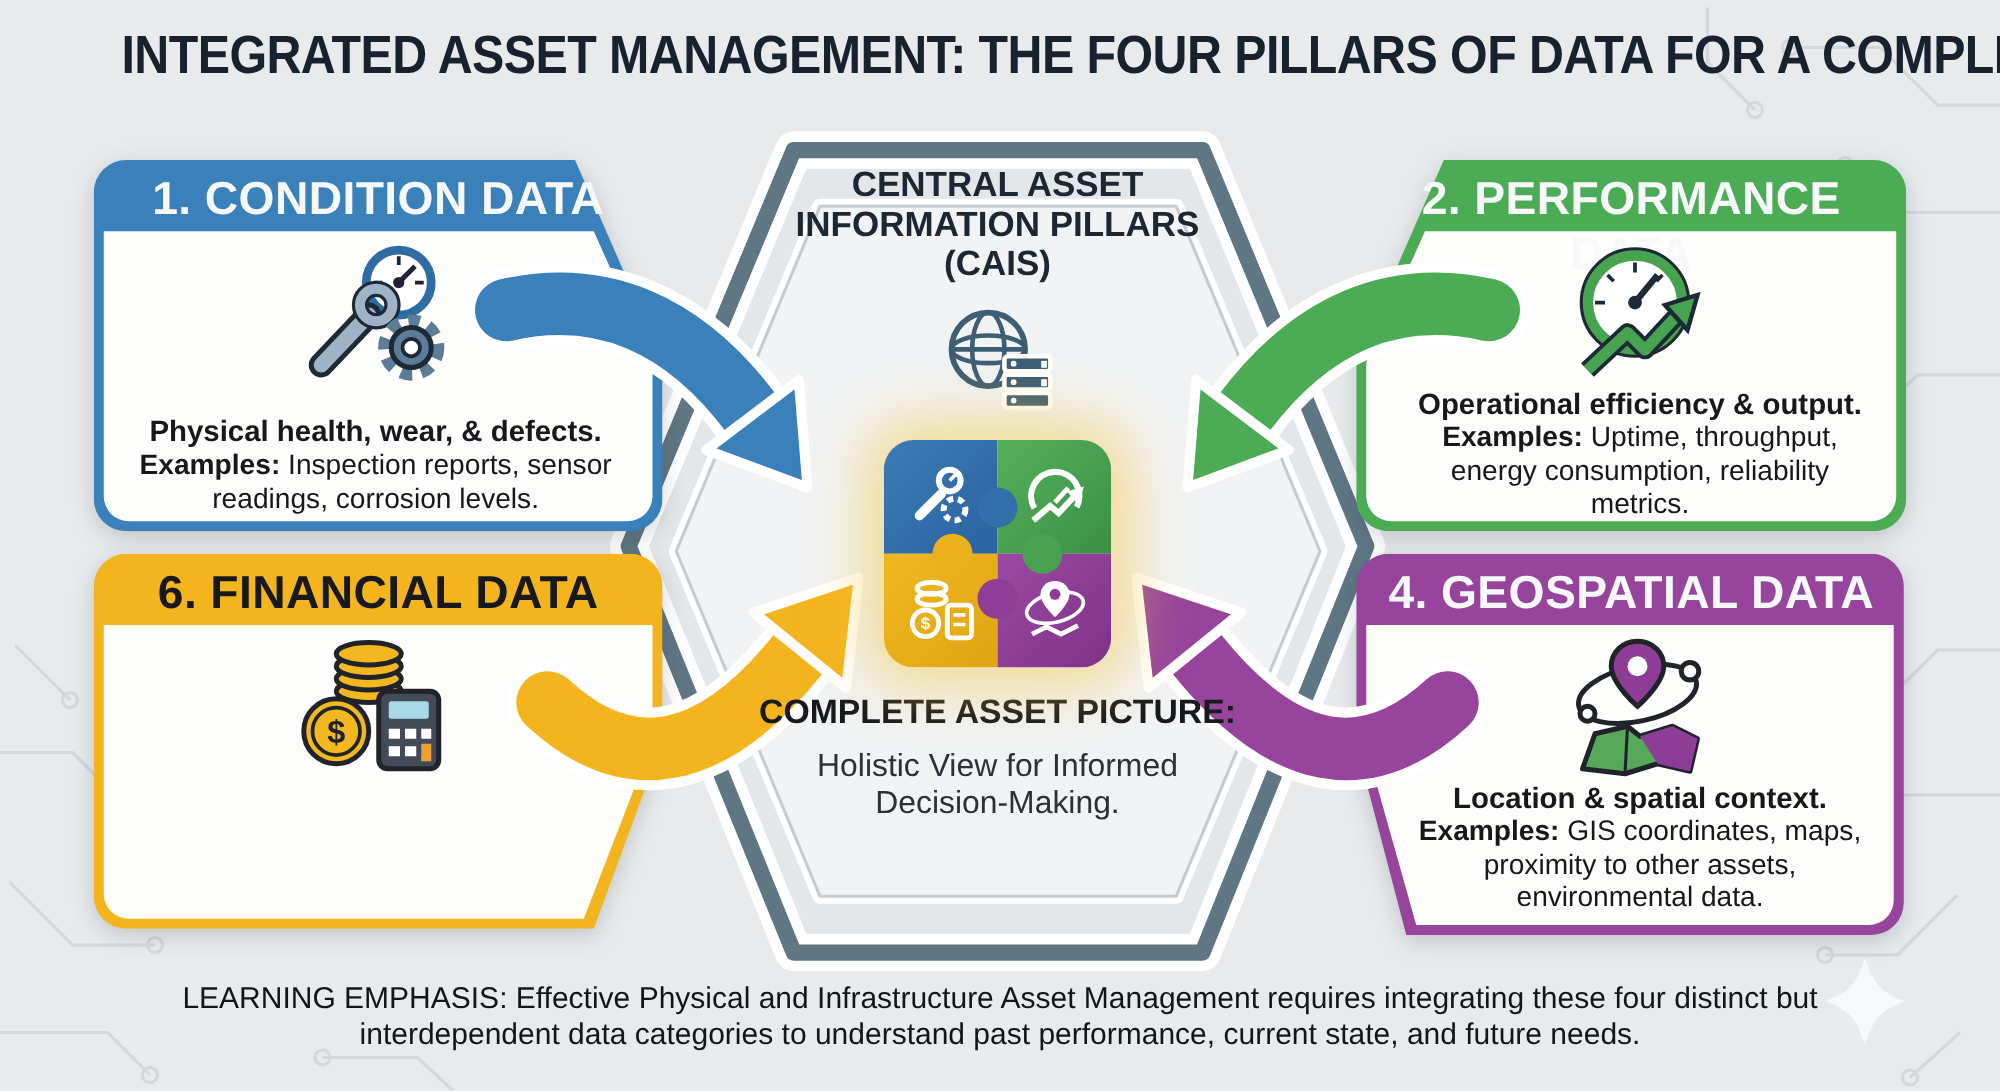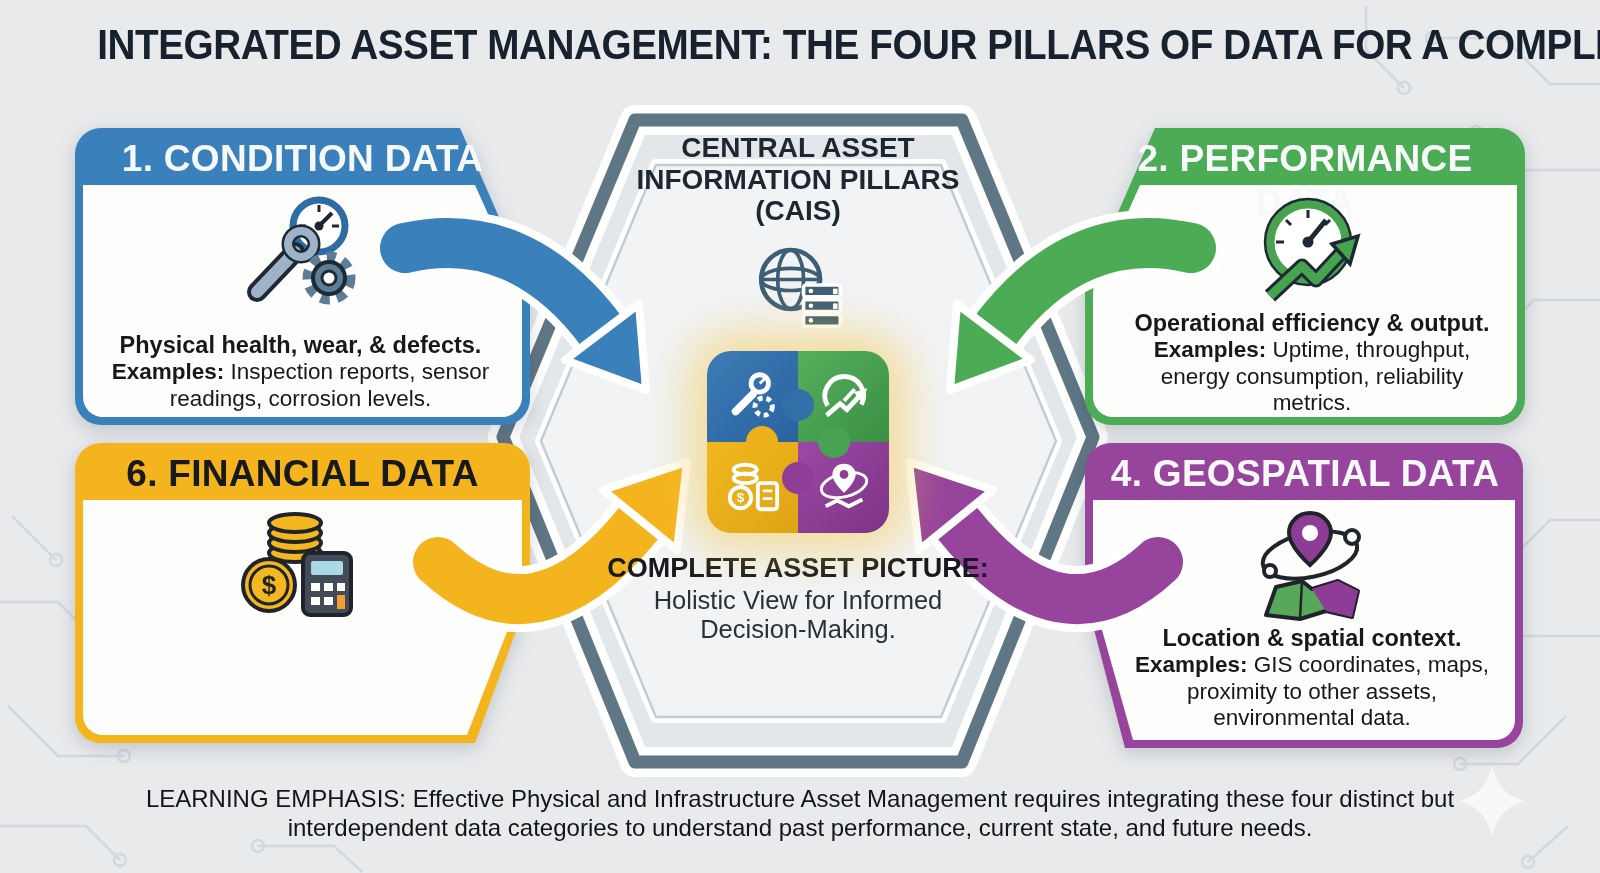--- a/index.html
+++ b/index.html
@@ -63,21 +63,21 @@
   .qtr{background:linear-gradient(135deg,#55b05c,#3a8f44);}
   .qbl{background:linear-gradient(135deg,#f0b81f,#dfa414);}
   .qbr{background:linear-gradient(135deg,#9c49a3,#7d3387);}
   .knob{position:absolute;width:32px;height:32px;border-radius:50%;transform:translate(-50%,-50%);}
   .knob-blue{left:50%;top:30%;background:#336fa9;}
   .knob-yellow{left:30%;top:50%;background:#ecb01b;}
   .knob-green{left:70%;top:50%;background:#49a251;}
   .knob-purple{left:50%;top:70%;background:#8f3e97;}
   .center-footer{margin-top:20px;text-align:center;}
   .cf-label{font-weight:700;font-size:27px;color:#17191c;}
-  .cf-text{width:330px;margin:2px auto 0;font-size:25.5px;line-height:1.15;color:#2b3138;}
+  .cf-text{width:330px;margin:14px auto 0;font-size:25.5px;line-height:1.15;color:#2b3138;}
 
   
   .learning{
     position:absolute;left:110px;top:784px;width:1380px;z-index:40;
     text-align:center;font-size:24px;line-height:1.22;color:#121519;
   }
   .learning .lbl{font-weight:400;}
 </style>
 </head>
 <body>

